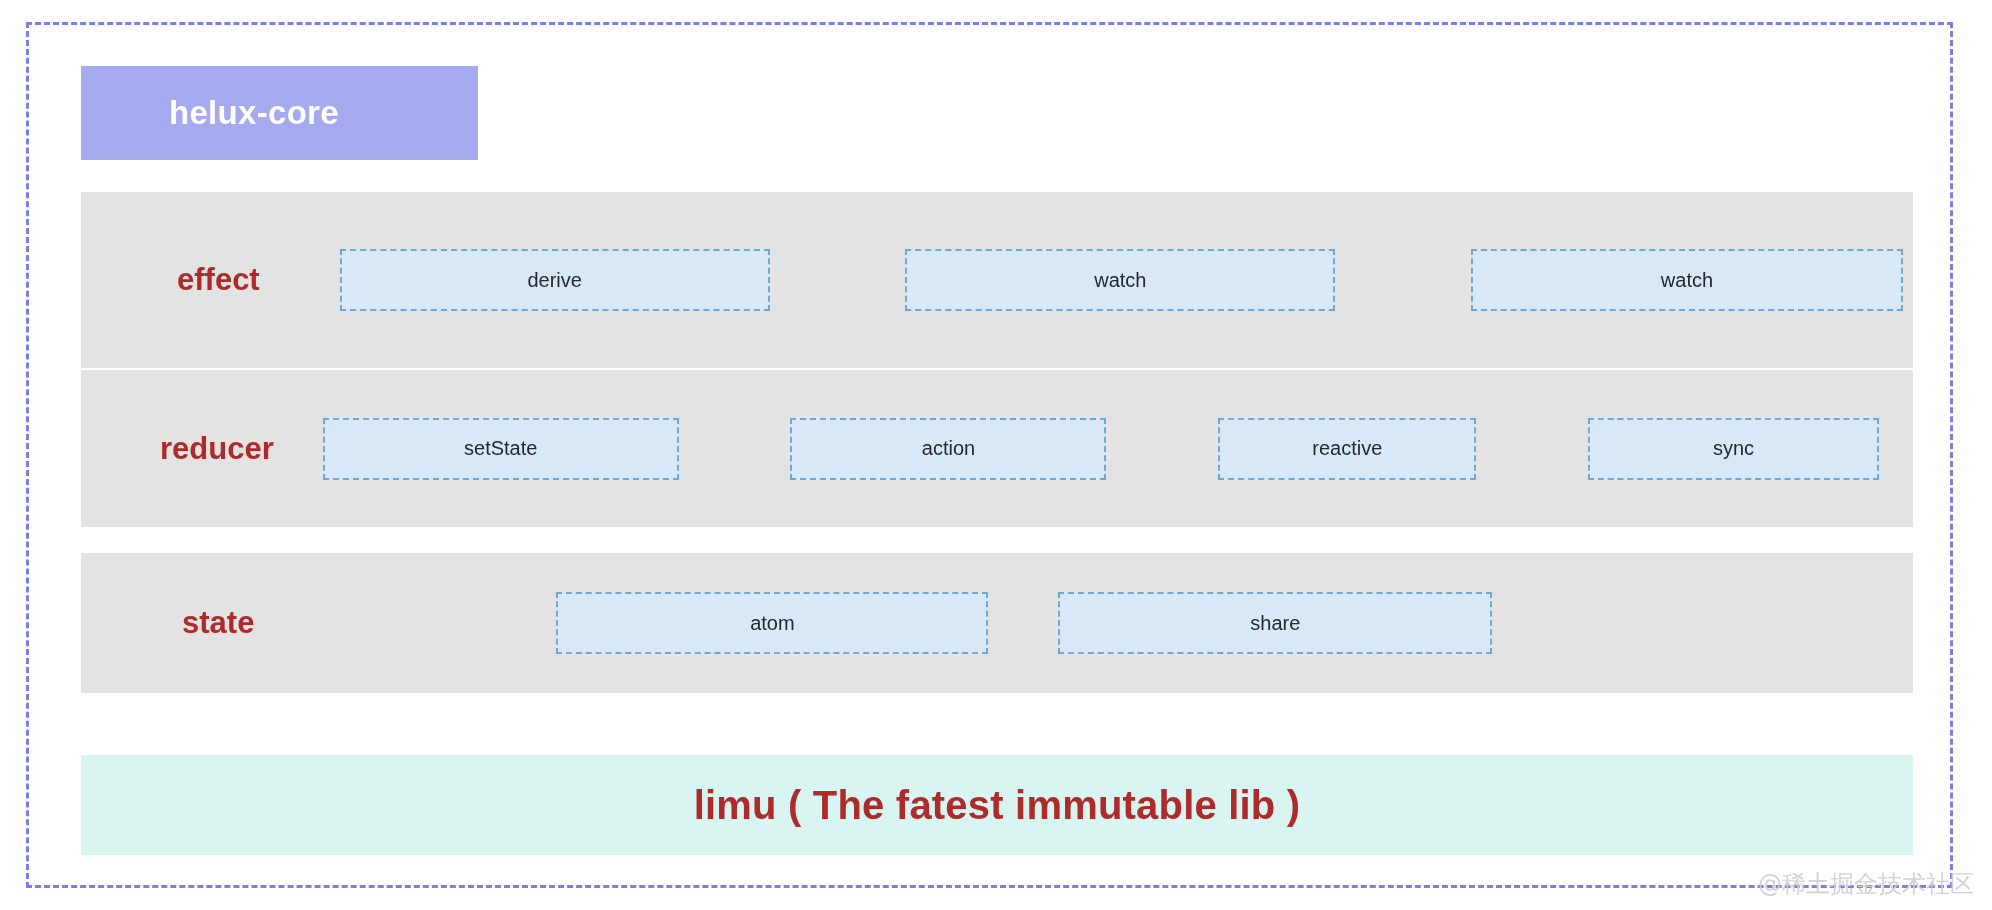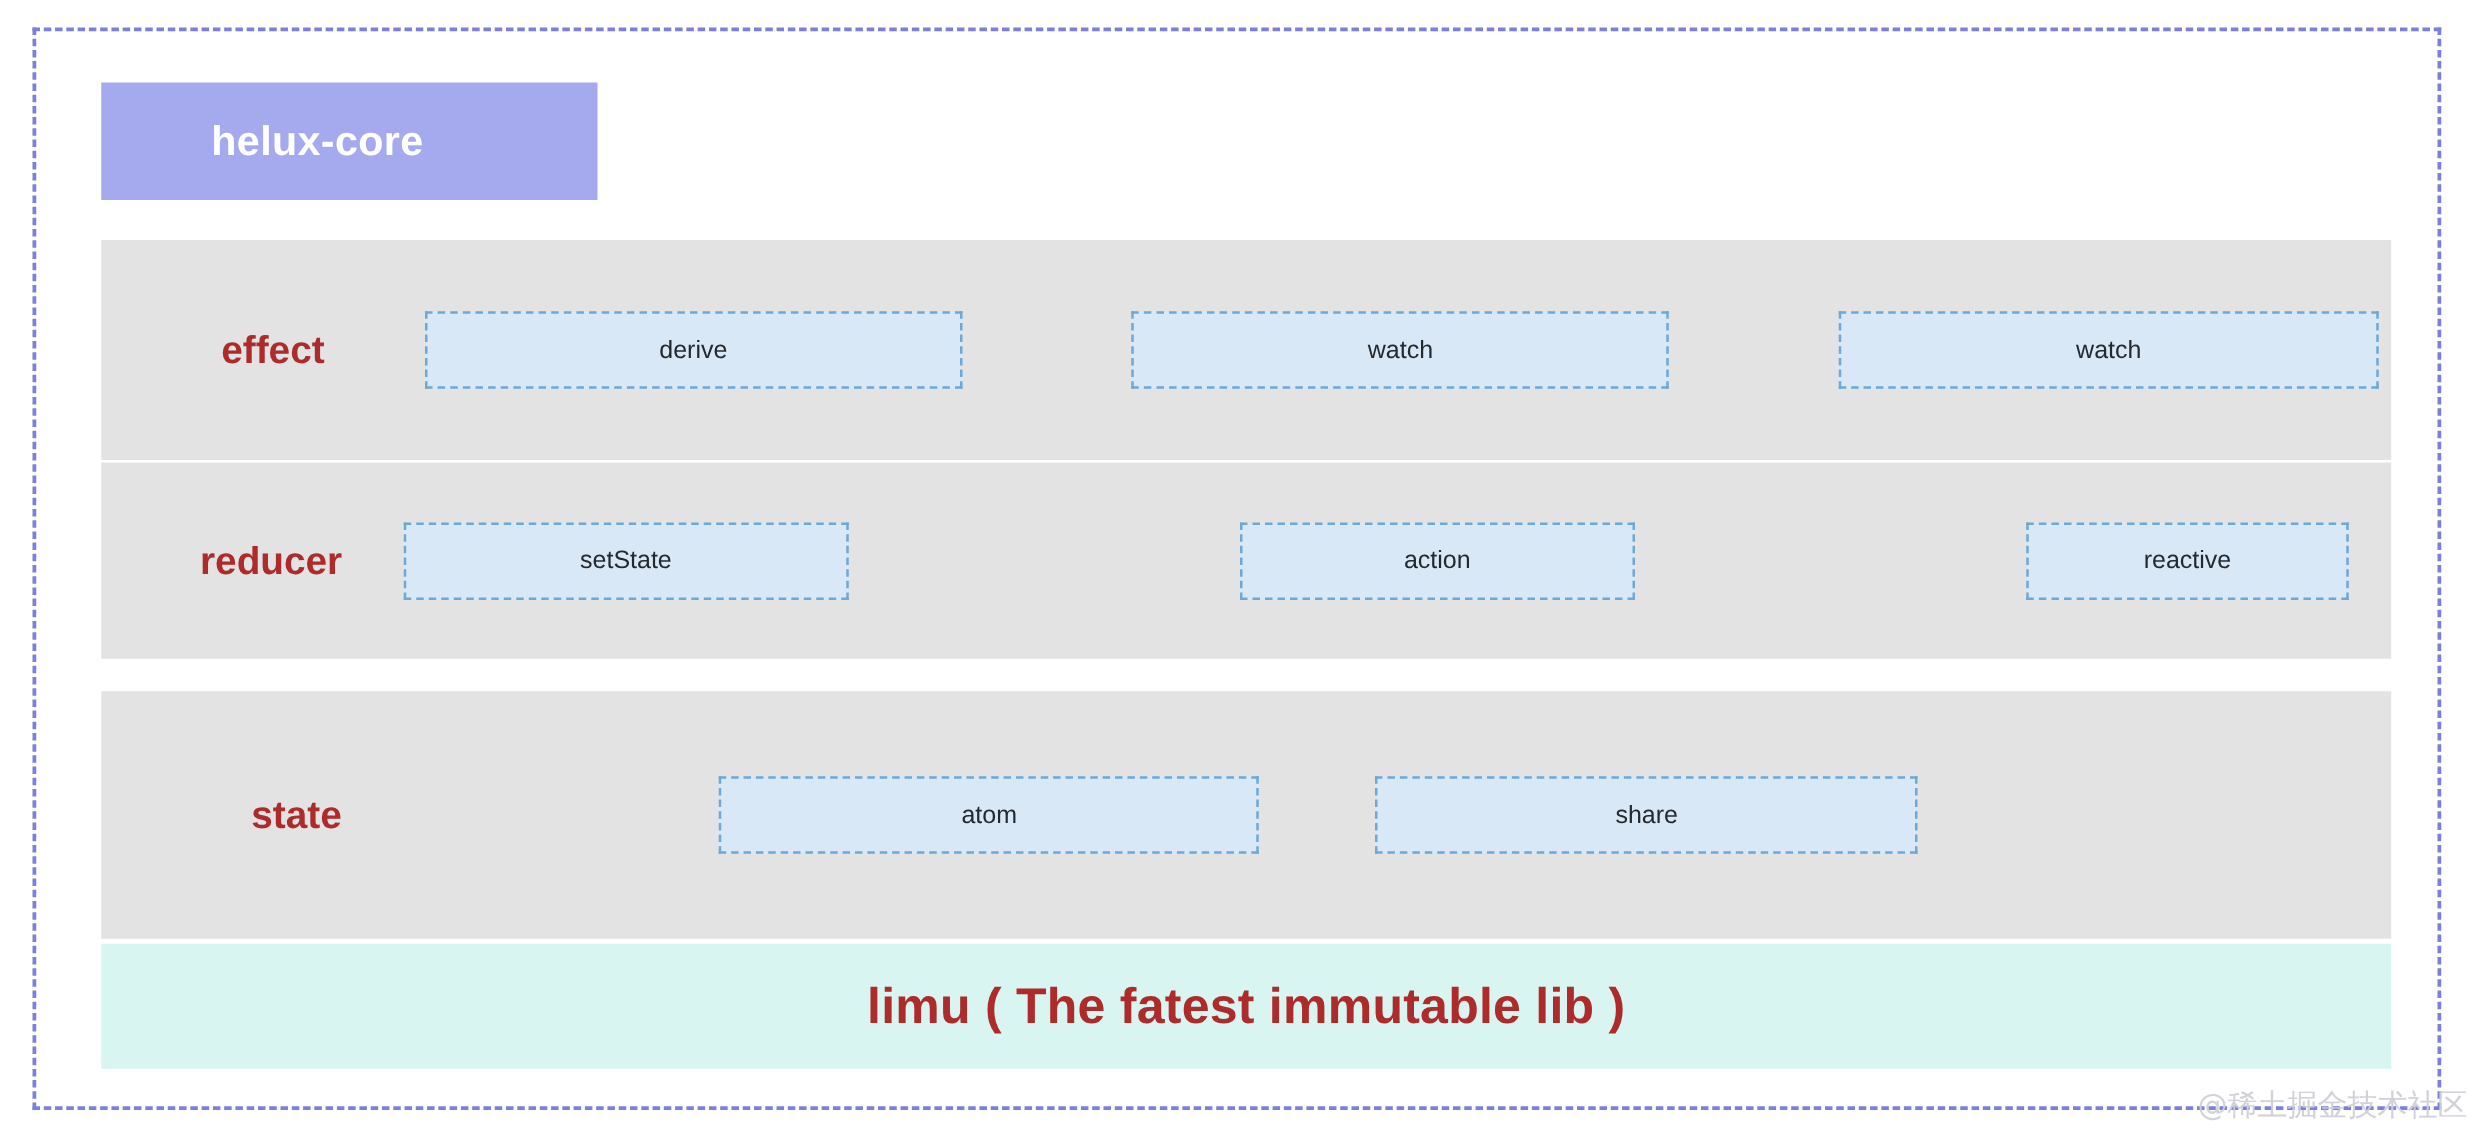--- a/index.html
+++ b/index.html
@@ -54,21 +54,21 @@
     position: absolute;
     left: 81px;
     width: 1832px;
     background: #e3e3e3;
     box-sizing: border-box;
     display: flex;
     align-items: center;
   }
   .band-effect  { top: 192px; height: 176px; }
   .band-reducer { top: 370px; height: 157px; }
-  .band-state   { top: 553px; height: 198px; padding-left: 19px; }
+  .band-state   { top: 553px; height: 140px; }
 
   .band-label {
     color: #ad2b2b;
     font-size: 31px;
     font-weight: bold;
     white-space: nowrap;
     flex: 0 0 auto;
   }
   .band-label-effect  { margin-left: 96px; }
   .band-label-reducer { margin-left: 79px; }
@@ -85,21 +85,21 @@
     justify-content: space-between;
     padding: 0 10px 0 80px;
   }
   .band-items-reducer {
     justify-content: space-between;
     padding: 0 34px 0 49px;
   }
   .band-items-state {
     justify-content: flex-start;
     padding-left: 302px;
-    gap: 93px;
+    gap: 70px;
   }
 
   .node-box {
     background: #d9e8f7;
     border: 2px dashed #6fa8d4;
     box-sizing: border-box;
     display: flex;
     align-items: center;
     justify-content: center;
     height: 62px;
@@ -183,20 +183,23 @@
     <div class="band-items band-items-reducer">
       <div class="node-box w-setstate">
         <span class="node-label">setState</span>
       </div>
       <div class="node-box w-action">
         <span class="node-label">action</span>
       </div>
       <div class="node-box w-reactive">
         <span class="node-label">reactive</span>
       </div>
+      <div class="node-box w-sync">
+        <span class="node-label">sync</span>
+      </div>
     </div>
   </div>
 
   <div class="layer-band band-state">
     <span class="band-label band-label-state">state</span>
     <div class="band-items band-items-state">
       <div class="node-box w-atom">
         <span class="node-label">atom</span>
       </div>
       <div class="node-box w-share">

